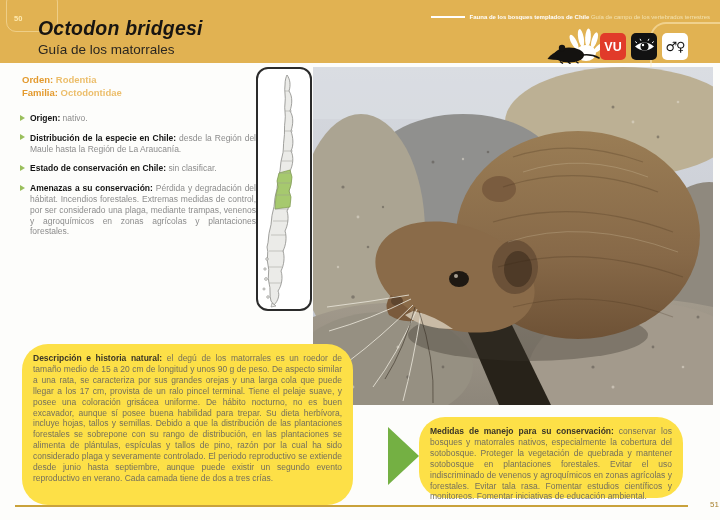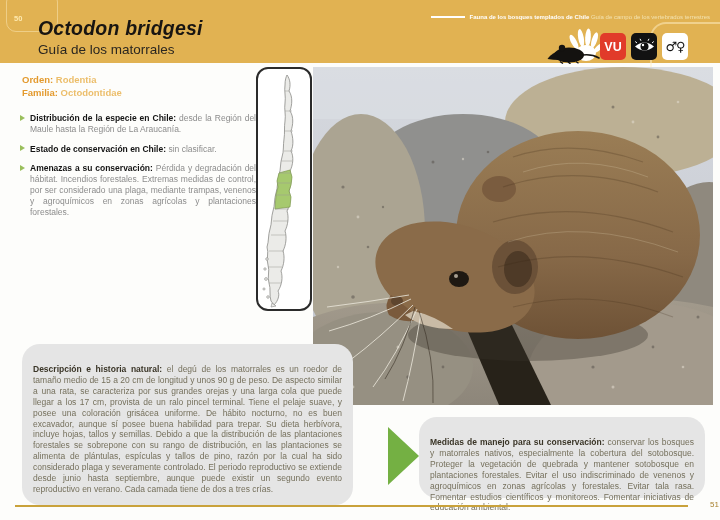--- a/index.html
+++ b/index.html
@@ -44,25 +44,25 @@
   .fact .bullet{position:absolute;left:0;top:1.5px;width:0;height:0;
     border-left:5px solid #9ABF5C;border-top:3.8px solid transparent;
     border-bottom:3.8px solid transparent;}
   .fact b{color:#141414;}
   
   .map-box{position:absolute;left:256px;top:67px;width:56px;height:244px;background:#FFF;
     border:2px solid #2B2B2B;border-radius:12px;overflow:hidden;}
   
   .photo{position:absolute;left:313px;top:67px;width:400px;height:338px;overflow:hidden;}
   
-  .note-box{position:absolute;background:#e5e5e5;border-radius:18px;padding:20px 11px;
+  .note-box{position:absolute;background:#fde047;border-radius:26px;padding:9px 11px;
     font-size:8.5px;line-height:10.9px;text-align:justify;color:#75705C;}
   .note-box b{color:#3A3527;}
   .desc-box{left:22px;top:344px;width:331px;height:161px;}
-  .mgmt-box{left:419px;top:417px;width:286px;height:81px;}
+  .mgmt-box{left:419px;top:417px;width:264px;height:81px;}
   .green-arrow{position:absolute;left:388px;top:427px;width:0;height:0;
     border-left:31px solid #74B043;border-top:29px solid transparent;
     border-bottom:29px solid transparent;}
   
   .footer-line{position:absolute;left:15px;top:505px;width:673px;height:1.5px;background:#C9A23B;}
   .pagenum-right{position:absolute;left:697px;top:500px;font-size:8px;color:#A8812F;padding-left:13px;}
 </style>
 </head>
 <body>
 
@@ -119,20 +119,25 @@
     </div>
     <div>
       <span class="tax-label">Familia:</span>
       <span class="tax-value">Octodontidae</span>
     </div>
   </div>
 
   <div class="facts">
     <div class="fact">
       <span class="bullet"></span>
+      <b>Origen:</b>
+      <span>nativo.</span>
+    </div>
+    <div class="fact">
+      <span class="bullet"></span>
       <b>Distribución de la especie en Chile:</b>
       <span>desde la Región del Maule hasta la Región de La Araucanía.</span>
     </div>
     <div class="fact">
       <span class="bullet"></span>
       <b>Estado de conservación en Chile:</b>
       <span>sin clasificar.</span>
     </div>
     <div class="fact">
       <span class="bullet"></span>

